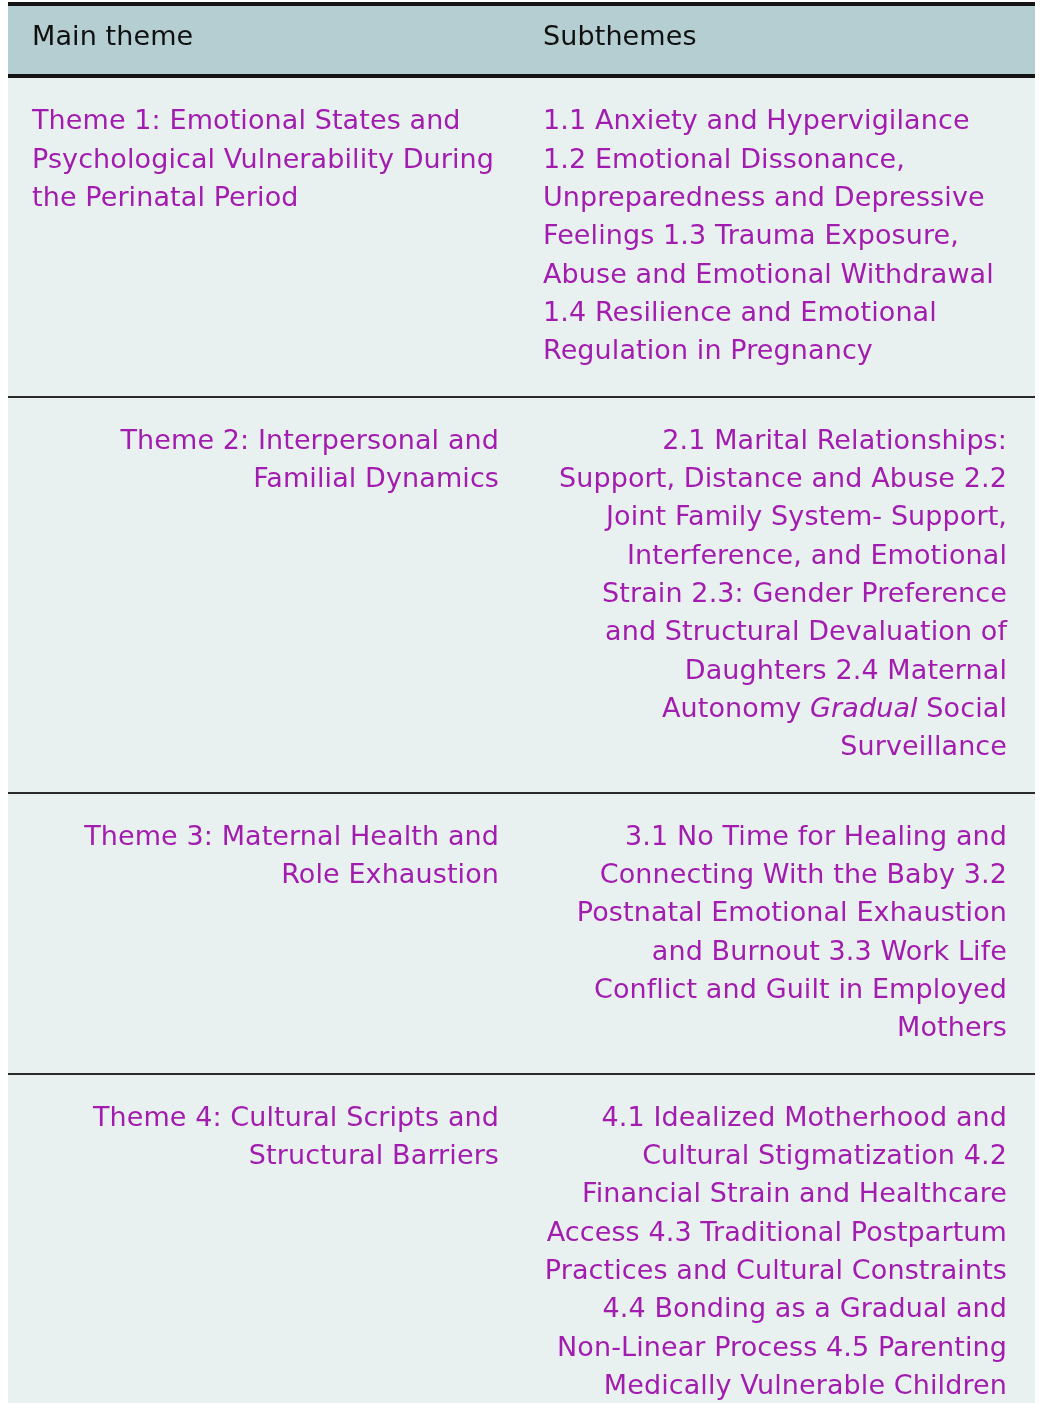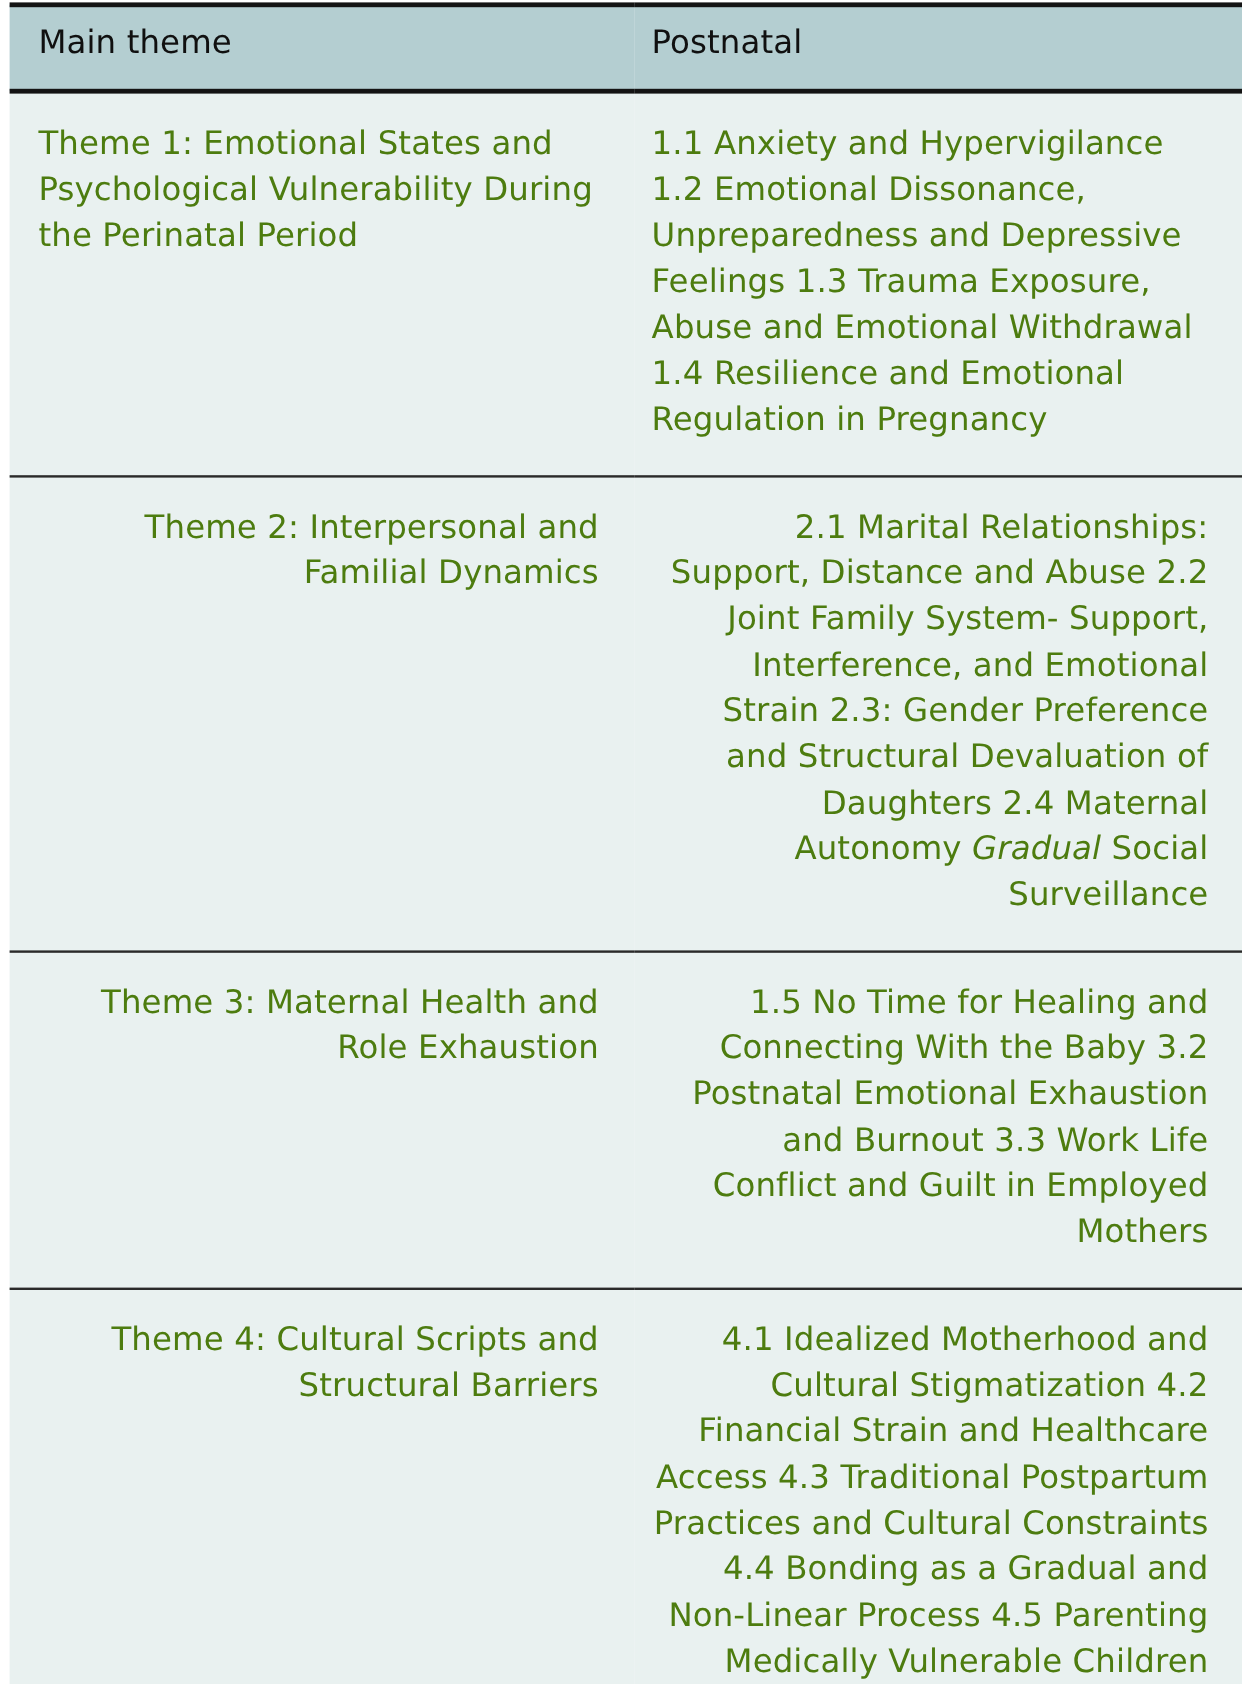--- a/index.html
+++ b/index.html
@@ -60,21 +60,21 @@
 
   tbody tr.body-row + tr.body-row td {
     border-top: 2px solid #2a2a2a;
     text-align: right;
   }
 
   tbody td {
     vertical-align: top;
     font-size: 27px;
     line-height: 1.42;
-    color: #4d7c0f;
+    color: #a21caf;
     padding: 23px 10px 26px 24px;
     letter-spacing: 0.1px;
   }
 
   tbody td.col-sub {
     padding-left: 14px;
     padding-right: 28px;
   }
 
   tbody td.col-main {
@@ -94,35 +94,35 @@
 
 <div class="table-wrap">
   <table class="theme-table">
     <colgroup>
       <col class="c-main">
       <col class="c-sub">
     </colgroup>
     <thead>
       <tr class="header-row">
         <th class="col-main">Main theme</th>
-        <th class="col-sub">Postnatal</th>
+        <th class="col-sub">Subthemes</th>
       </tr>
     </thead>
     <tbody>
       <tr class="body-row">
         <td class="col-main">Theme 1: Emotional States and Psychological Vulnerability During the Perinatal Period</td>
         <td class="col-sub"><span>1.1 Anxiety and Hypervigilance 1.2 Emotional Dissonance, Unpreparedness and Depressive Feelings 1.3 Trauma Exposure, Abuse and Emotional Withdrawal 1.4 Resilience and Emotional Regulation in Pregnancy</span><em class="versus"></em><span></span></td>
       </tr>
       <tr class="body-row">
         <td class="col-main">Theme 2: Interpersonal and Familial Dynamics</td>
         <td class="col-sub"><span>2.1 Marital Relationships: Support, Distance and Abuse 2.2 Joint Family System- Support, Interference, and Emotional Strain 2.3: Gender Preference and Structural Devaluation of Daughters 2.4 Maternal Autonomy </span><em class="versus">Gradual</em><span> Social Surveillance</span></td>
       </tr>
       <tr class="body-row">
         <td class="col-main">Theme 3: Maternal Health and Role Exhaustion</td>
-        <td class="col-sub"><span>1.5 No Time for Healing and Connecting With the Baby 3.2 Postnatal Emotional Exhaustion and Burnout 3.3 Work Life Conflict and Guilt in Employed Mothers</span><em class="versus"></em><span></span></td>
+        <td class="col-sub"><span>3.1 No Time for Healing and Connecting With the Baby 3.2 Postnatal Emotional Exhaustion and Burnout 3.3 Work Life Conflict and Guilt in Employed Mothers</span><em class="versus"></em><span></span></td>
       </tr>
       <tr class="body-row">
         <td class="col-main">Theme 4: Cultural Scripts and Structural Barriers</td>
         <td class="col-sub"><span>4.1 Idealized Motherhood and Cultural Stigmatization 4.2 Financial Strain and Healthcare Access 4.3 Traditional Postpartum Practices and Cultural Constraints 4.4 Bonding as a Gradual and Non-Linear Process 4.5 Parenting Medically Vulnerable Children</span><em class="versus"></em><span></span></td>
       </tr>
 
     </tbody>
   </table>
 
 </div>

